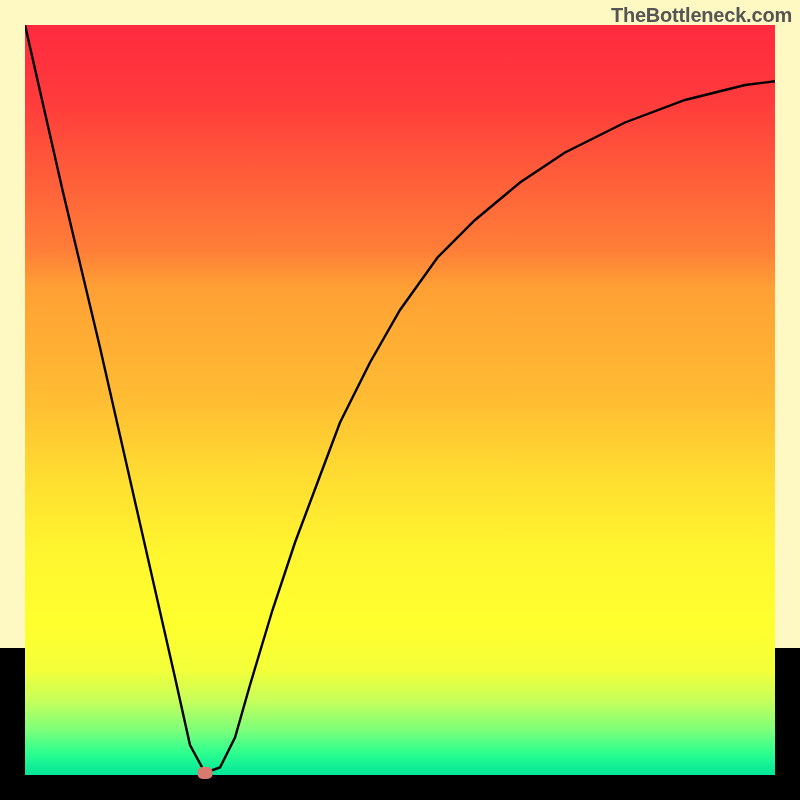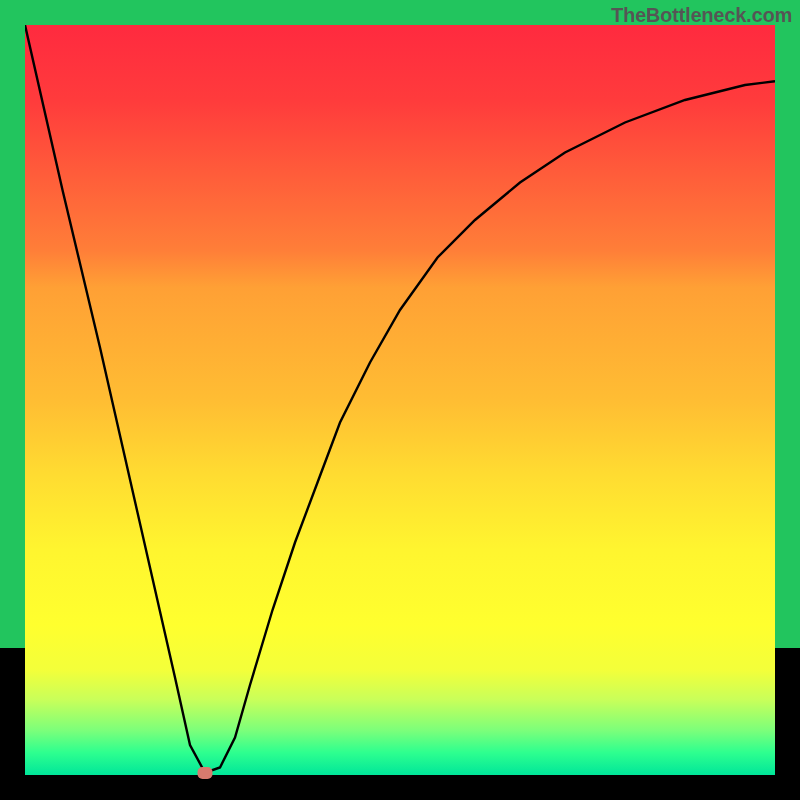--- a/index.html
+++ b/index.html
@@ -8,21 +8,21 @@
     width: 800px;
     height: 800px;
     overflow: hidden;
     background: #000;
     font-family: Arial, Helvetica, sans-serif;
   }
   .chart-container {
     position: relative;
     width: 800px;
     height: 648px;
-    background: #22c55e;
+    background: #fef9c3;
   }
   .plot-area {
     position: absolute;
     left: 25px;
     top: 25px;
     width: 750px;
     height: 750px;
     background: linear-gradient(
       to bottom,
       #ff2a3f 0%,

